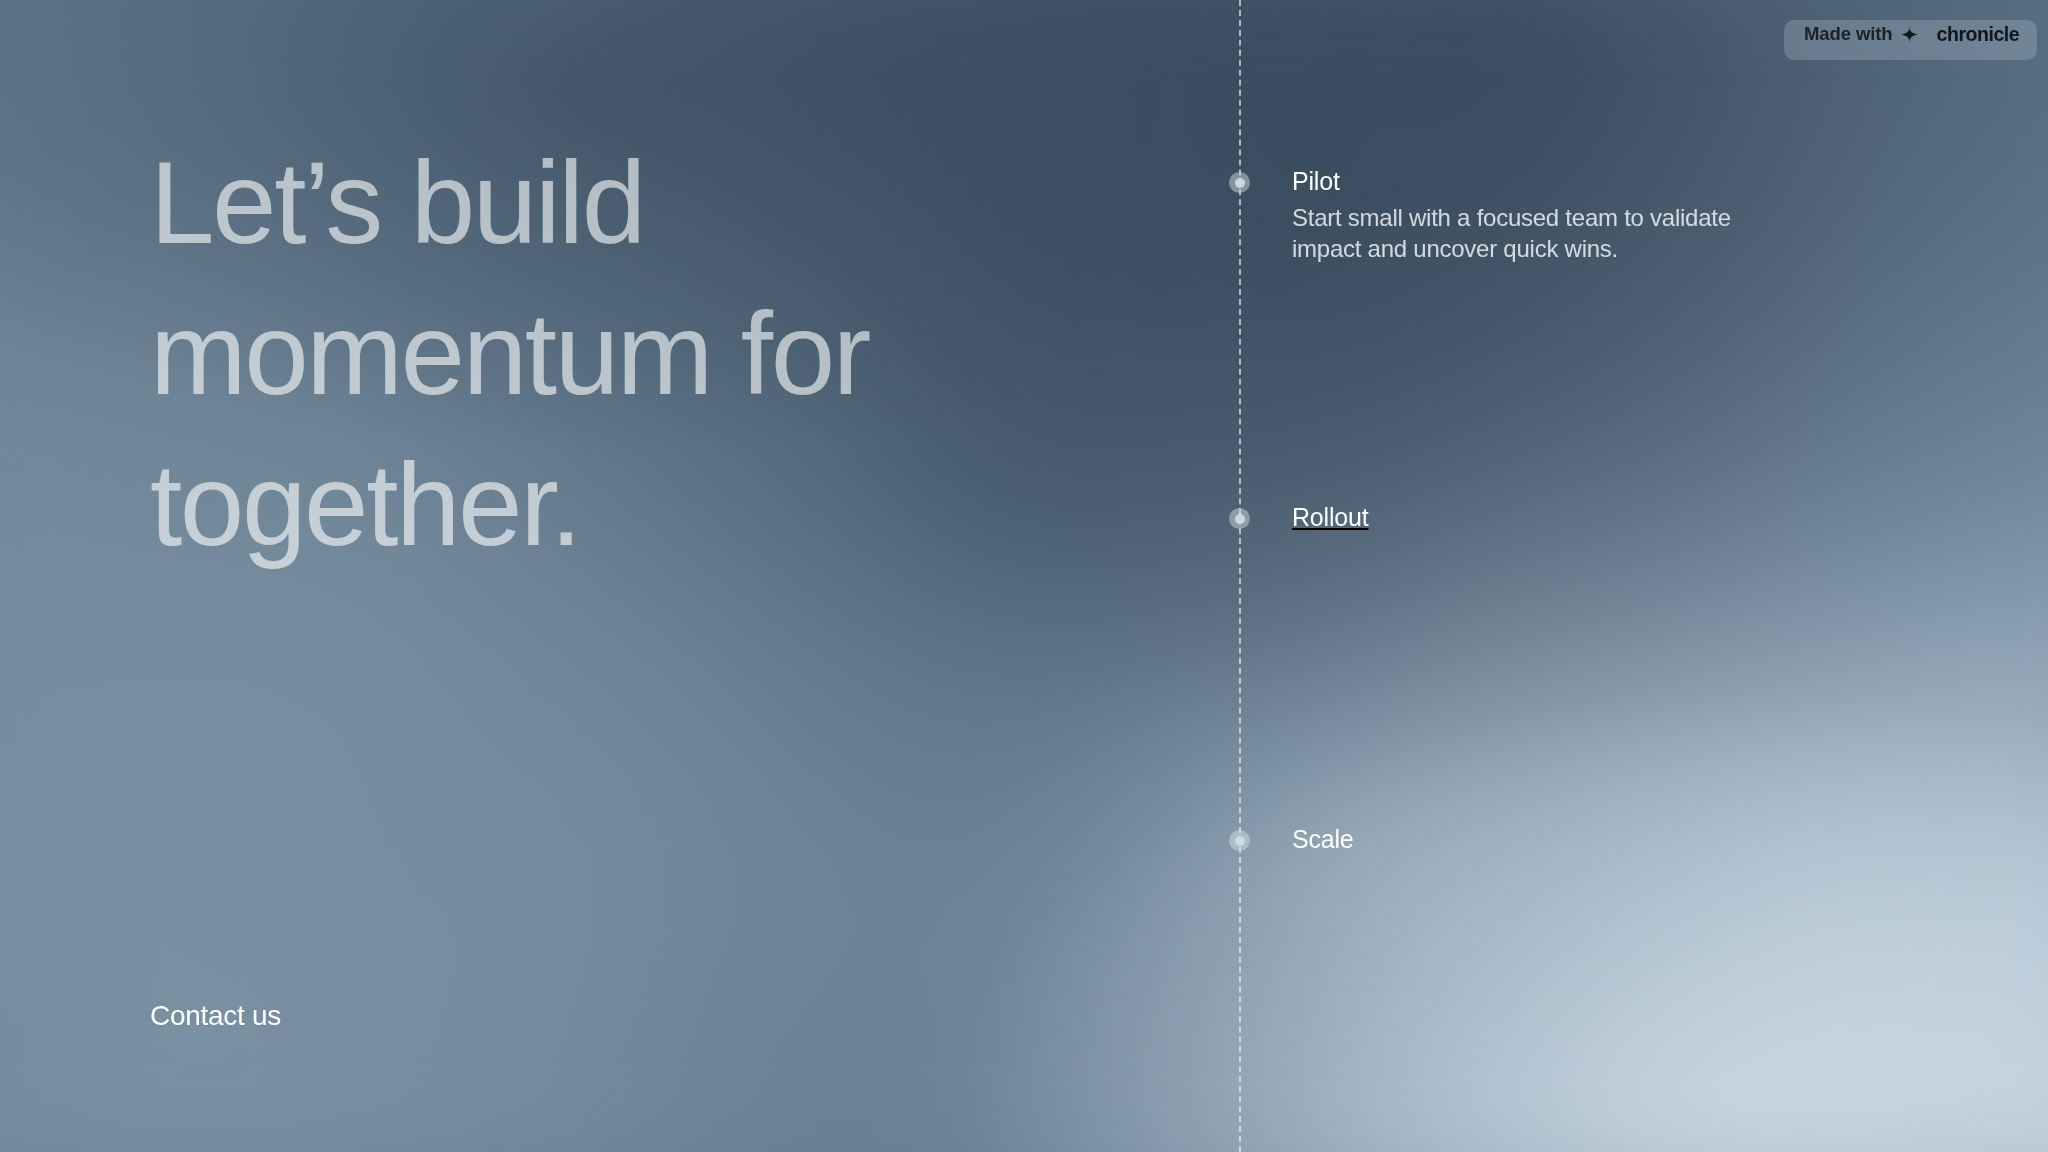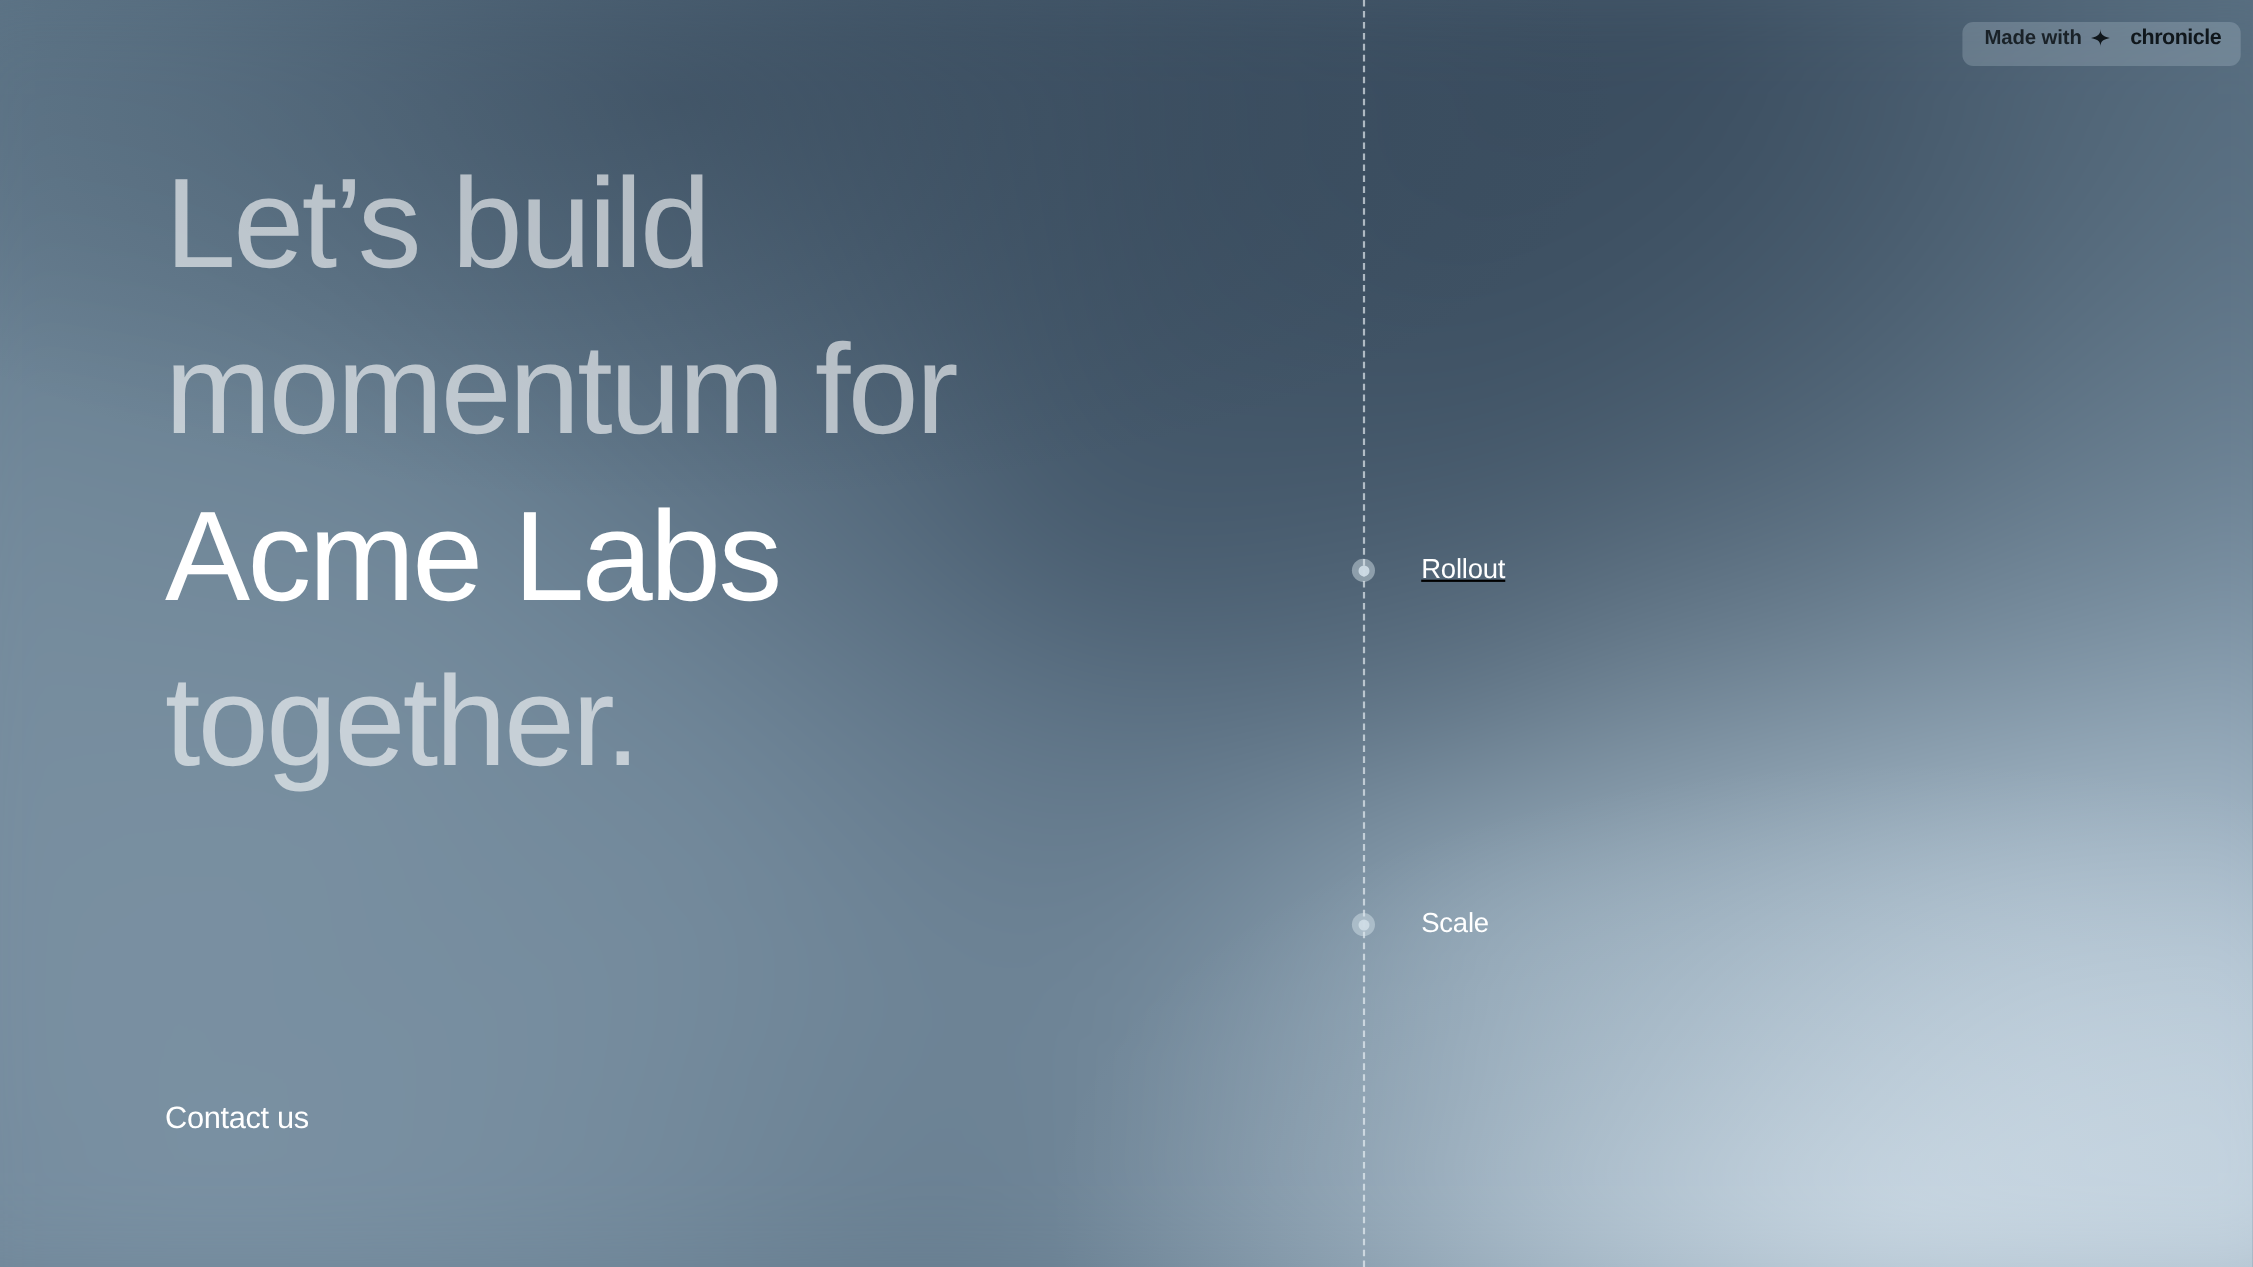--- a/index.html
+++ b/index.html
@@ -200,29 +200,35 @@
       <path d="M12 1.2 C12 7.2 13.6 10.2 22.8 12 C13.6 13.8 12 16.8 12 22.8 C12 16.8 10.4 13.8 1.2 12 C10.4 10.2 12 7.2 12 1.2 Z" fill="#10171c"></path>
     </svg>
     <span>chronicle</span>
   </span>
 </div>
 
 <div class="hero">
   <h1 class="headline">
     <span class="ln">Let’s build</span>
     <span class="ln">momentum for</span>
-    <span class="ln em">Acme Labs</span>
     <span class="ln">together.</span>
   </h1>
   <a class="contact-link" href="#">Contact us</a>
 </div>
 
 <div class="timeline">
   <div class="timeline-axis"></div>
 
+  <div class="tl-item i0">
+    <span class="tl-dot"></span>
+    <div class="tl-text">
+      <div class="tl-title">Pilot</div>
+      <div class="tl-body">Start small with a focused team to validate impact and uncover quick wins.</div>
+    </div>
+  </div>
 
   <div class="tl-item i1">
     <span class="tl-dot"></span>
     <div class="tl-text">
       <div class="tl-title">Rollout</div>
     </div>
   </div>
 
   <div class="tl-item i2">
     <span class="tl-dot"></span>

